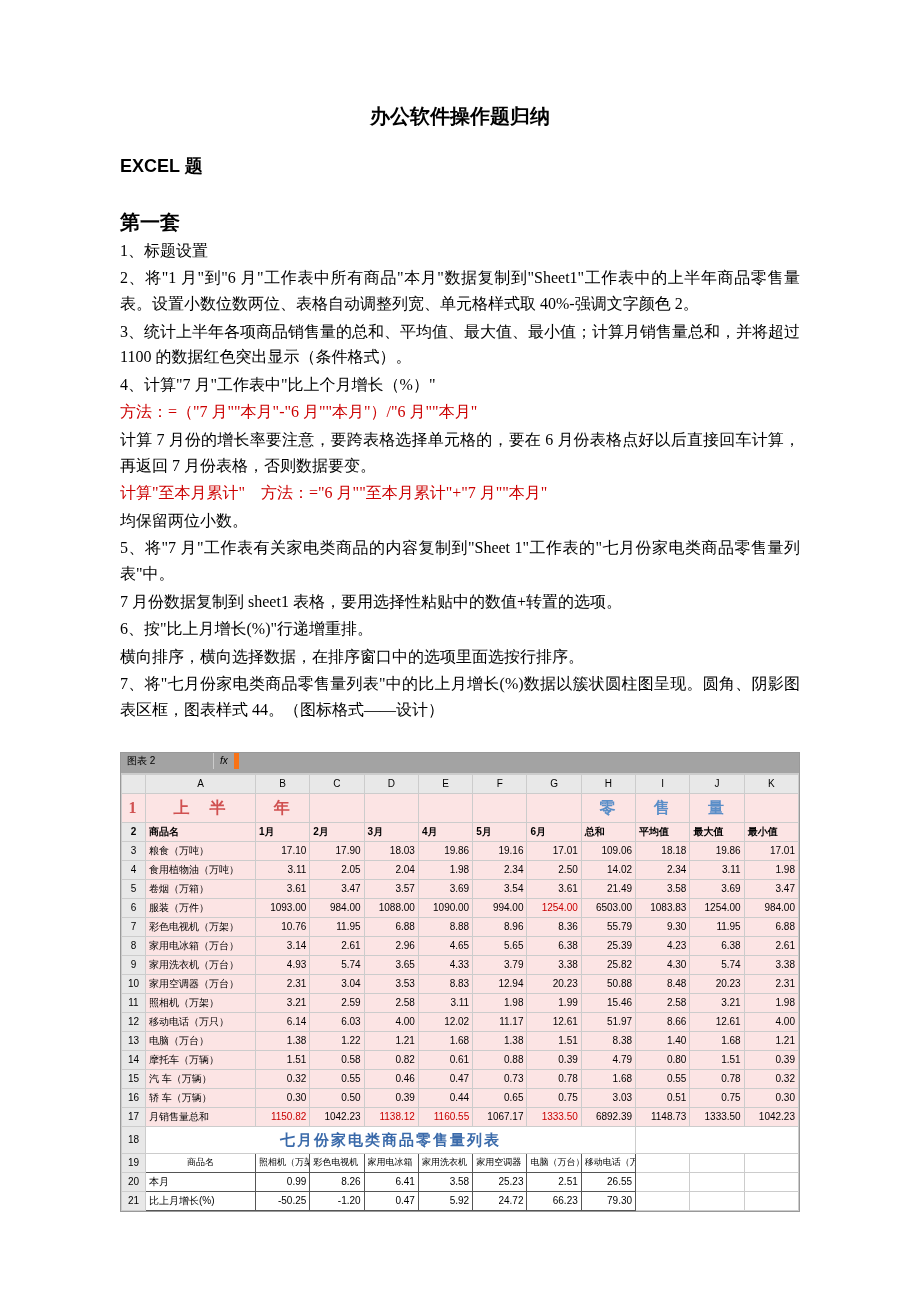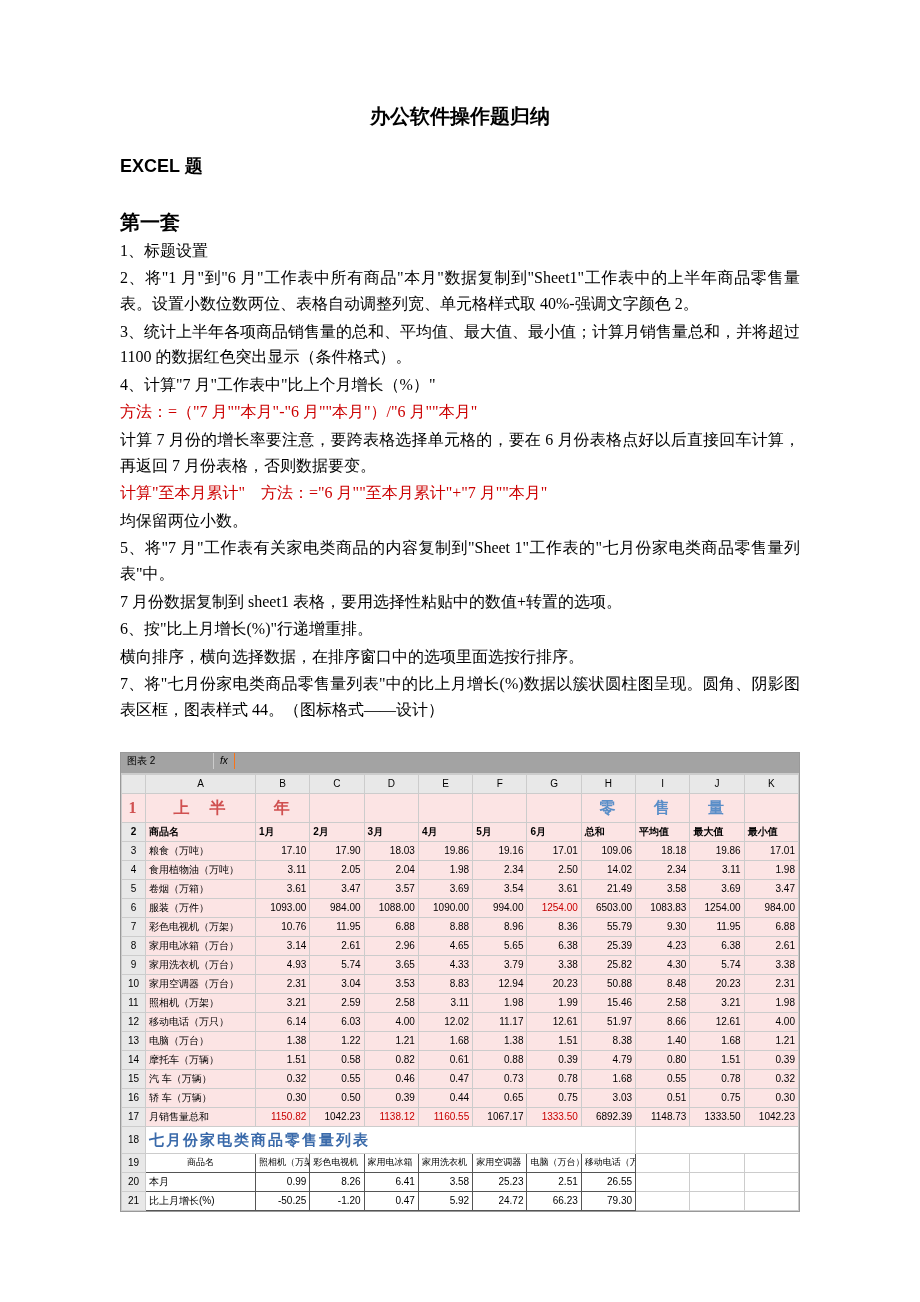--- a/index.html
+++ b/index.html
@@ -51,21 +51,21 @@
     height: 20px;
   }
   .namebox {
     width: 80px;
     padding: 0 6px;
     border-right: 1px solid #ccc;
   }
   .fx {
     font-style: italic;
     padding: 0 6px;
-    border-right: 1px solid #f97316;
+    border-right: 5px solid #f97316;
   }
   .fxinput { flex: 1; padding: 0 4px; }
 
   table.sheet {
     border-collapse: collapse;
     width: 100%;
     table-layout: fixed;
   }
   table.sheet th, table.sheet td {
     border: 1px solid #ccc;
@@ -96,21 +96,21 @@
   .title-row .accent { color: #5a8ec8; }
   .hdr-row td { font-weight: bold; }
   .pink td:not(.rowhead) { background: #fce4e4; }
   .right { text-align: right; }
   .left { text-align: left; }
   .center { }
   .red-cell { color: #c80000; }
   .july-title {
     font-size: 15px;
     font-weight: bold;
-    text-align: left;
+    text-align: center;
     letter-spacing: 2px;
     font-family: "KaiTi","楷体",serif;
     color: #3a6aaa;
   }
   .bord td:not(.rowhead) { border: 1px solid #555; }
   .center-small { text-align: center; font-size: 9px; line-height: 1.1; }
   .acol { width: 110px; }
 </style>
 </head>
 <body>

